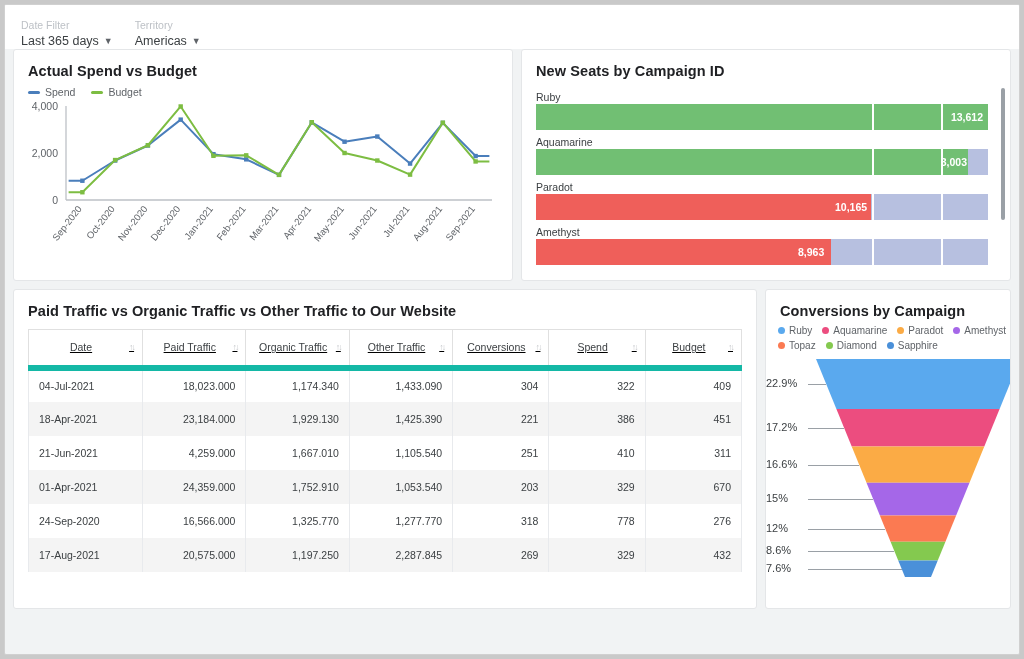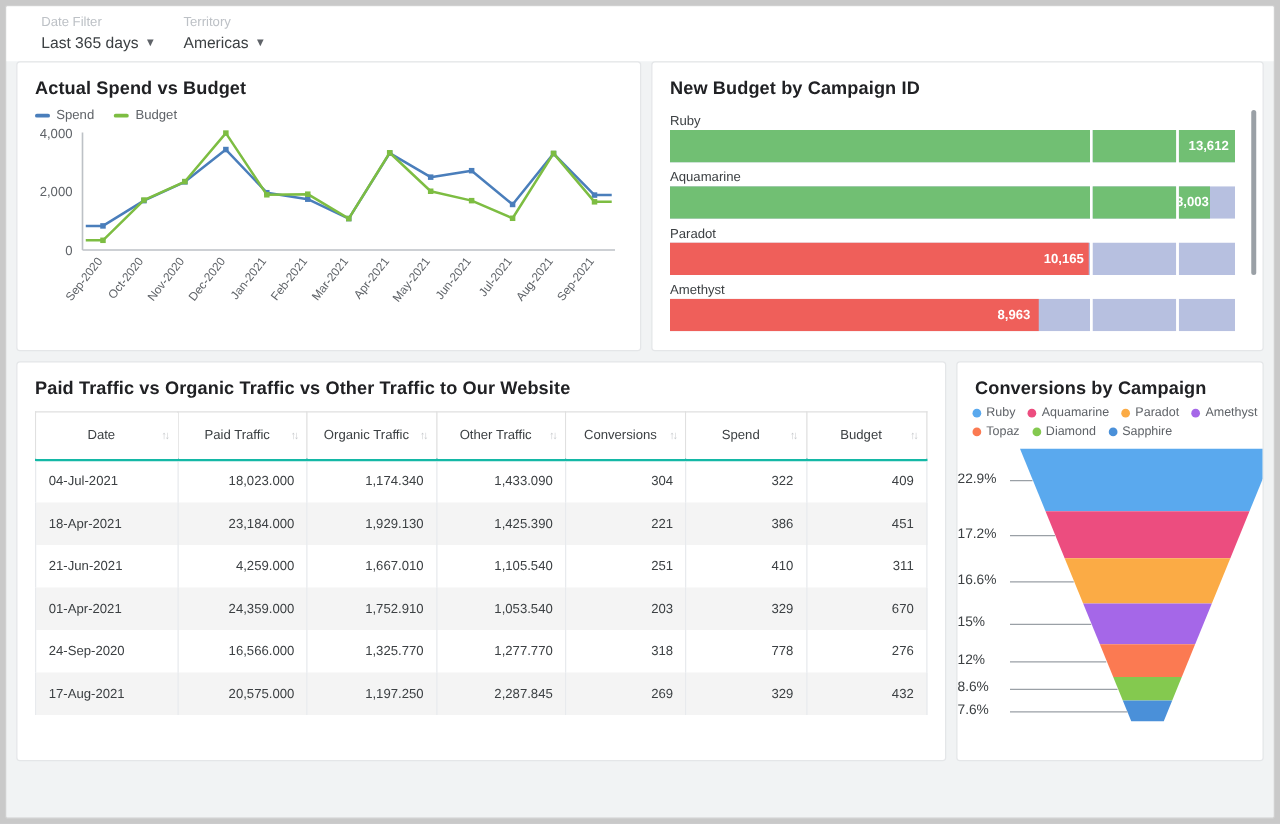--- a/index.html
+++ b/index.html
@@ -28,21 +28,21 @@
   .icon-btn {
     width: 28px; height: 28px; display: flex;
     align-items: center; justify-content: center;
     color: #5f6368; cursor: pointer; border-radius: 50%;
   }
   .kebab { display: flex; flex-direction: column; gap: 2.5px; align-items: center; }
   .kebab i { width: 3px; height: 3px; background: #5f6368; border-radius: 50%; display: block; }
 
   .filterbar {
     height: 44px; background: #ffffff;
-    display: flex; align-items: center; padding: 0 28px; gap: 22px;
+    display: flex; align-items: flex-end; padding: 0 16px; gap: 22px;
   }
   .filter { display: flex; flex-direction: column; gap: 2px; }
   .filter-label { font-size: 10.5px; color: #bdc1c6; line-height: 13px; }
   .filter-value {
     font-size: 12.5px; color: #3c4043; line-height: 15px;
     display: flex; align-items: center; gap: 5px; cursor: pointer;
   }
   .chev { font-size: 9px; color: #5f6368; }
 
   
@@ -113,21 +113,21 @@
   .th-inner { display: flex; align-items: center; justify-content: center; gap: 4px; }
   .th-inner .lbl { flex: 1; text-align: center; line-height: 12px; }
   .sorticon { color: #c8cacd; font-size: 9px; letter-spacing: -2px; flex: none; }
   td {
     font-size: 10.5px; color: #3c4043; height: 34px;
     border-left: 1px solid #e8eaed; border-right: 1px solid #e8eaed;
     padding: 0 10px; text-align: right;
   }
   td.datecell { text-align: left; }
   tbody tr:nth-child(even) { background: #f4f4f4; }
-  thead tr { border-bottom: 2px solid #14b8a6; }
+  thead tr { border-bottom: 6px solid #14b8a6; text-decoration: underline; }
 
   
   .funnelcard { flex: 1; }
   .fl-legend { padding: 6px 0 0 12px; display: flex; flex-wrap: wrap; gap: 4px 10px; width: 258px;}
   .fl-item { display: flex; align-items: center; gap: 4px; font-size: 10px; color: #5f6368; }
   .fl-dot { width: 7px; height: 7px; border-radius: 50%; display: block; }
   .funnel-wrap { position: relative; height: 238px; margin-top: 4px; }
   .fl-pct {
     position: absolute; font-size: 11px; color: #3c4043; white-space: nowrap;
   }
@@ -217,21 +217,21 @@
               <text x="297.7692307692307" y="111" font-size="9.5" fill="#5f6368" font-family="&quot;Liberation Sans&quot;, sans-serif" transform="rotate(-52 297.7692307692307 111)" text-anchor="end">Apr-2021</text>
               <text x="330.5384615384615" y="111" font-size="9.5" fill="#5f6368" font-family="&quot;Liberation Sans&quot;, sans-serif" transform="rotate(-52 330.5384615384615 111)" text-anchor="end">May-2021</text>
               <text x="363.30769230769226" y="111" font-size="9.5" fill="#5f6368" font-family="&quot;Liberation Sans&quot;, sans-serif" transform="rotate(-52 363.30769230769226 111)" text-anchor="end">Jun-2021</text>
               <text x="396.07692307692304" y="111" font-size="9.5" fill="#5f6368" font-family="&quot;Liberation Sans&quot;, sans-serif" transform="rotate(-52 396.07692307692304 111)" text-anchor="end">Jul-2021</text>
               <text x="428.8461538461538" y="111" font-size="9.5" fill="#5f6368" font-family="&quot;Liberation Sans&quot;, sans-serif" transform="rotate(-52 428.8461538461538 111)" text-anchor="end">Aug-2021</text>
               <text x="461.6153846153846" y="111" font-size="9.5" fill="#5f6368" font-family="&quot;Liberation Sans&quot;, sans-serif" transform="rotate(-52 461.6153846153846 111)" text-anchor="end">Sep-2021</text>
             </svg></div>
       </div>
 
       <div class="card barcard">
-        <div class="card-title">New Budget by Campaign ID</div>
+        <div class="card-title">New Seats by Campaign ID</div>
         <div class="bars" id="bars">
             <div class="bar-label">Ruby</div>
             <div class="bar-track">
               <div class="seg" style="flex: 0.750294 1 0%;">
                 <div class="rest" style="width: 100%; background: rgb(183, 192, 224);"></div>
                 <div class="fill" style="width: 100%; background: rgb(113, 191, 115);"></div>
               </div>
               <div class="seg" style="flex: 0.149794 1 0%;">
                 <div class="rest" style="width: 100%; background: rgb(183, 192, 224);"></div>
                 <div class="fill" style="width: 100%; background: rgb(113, 191, 115);"></div>

